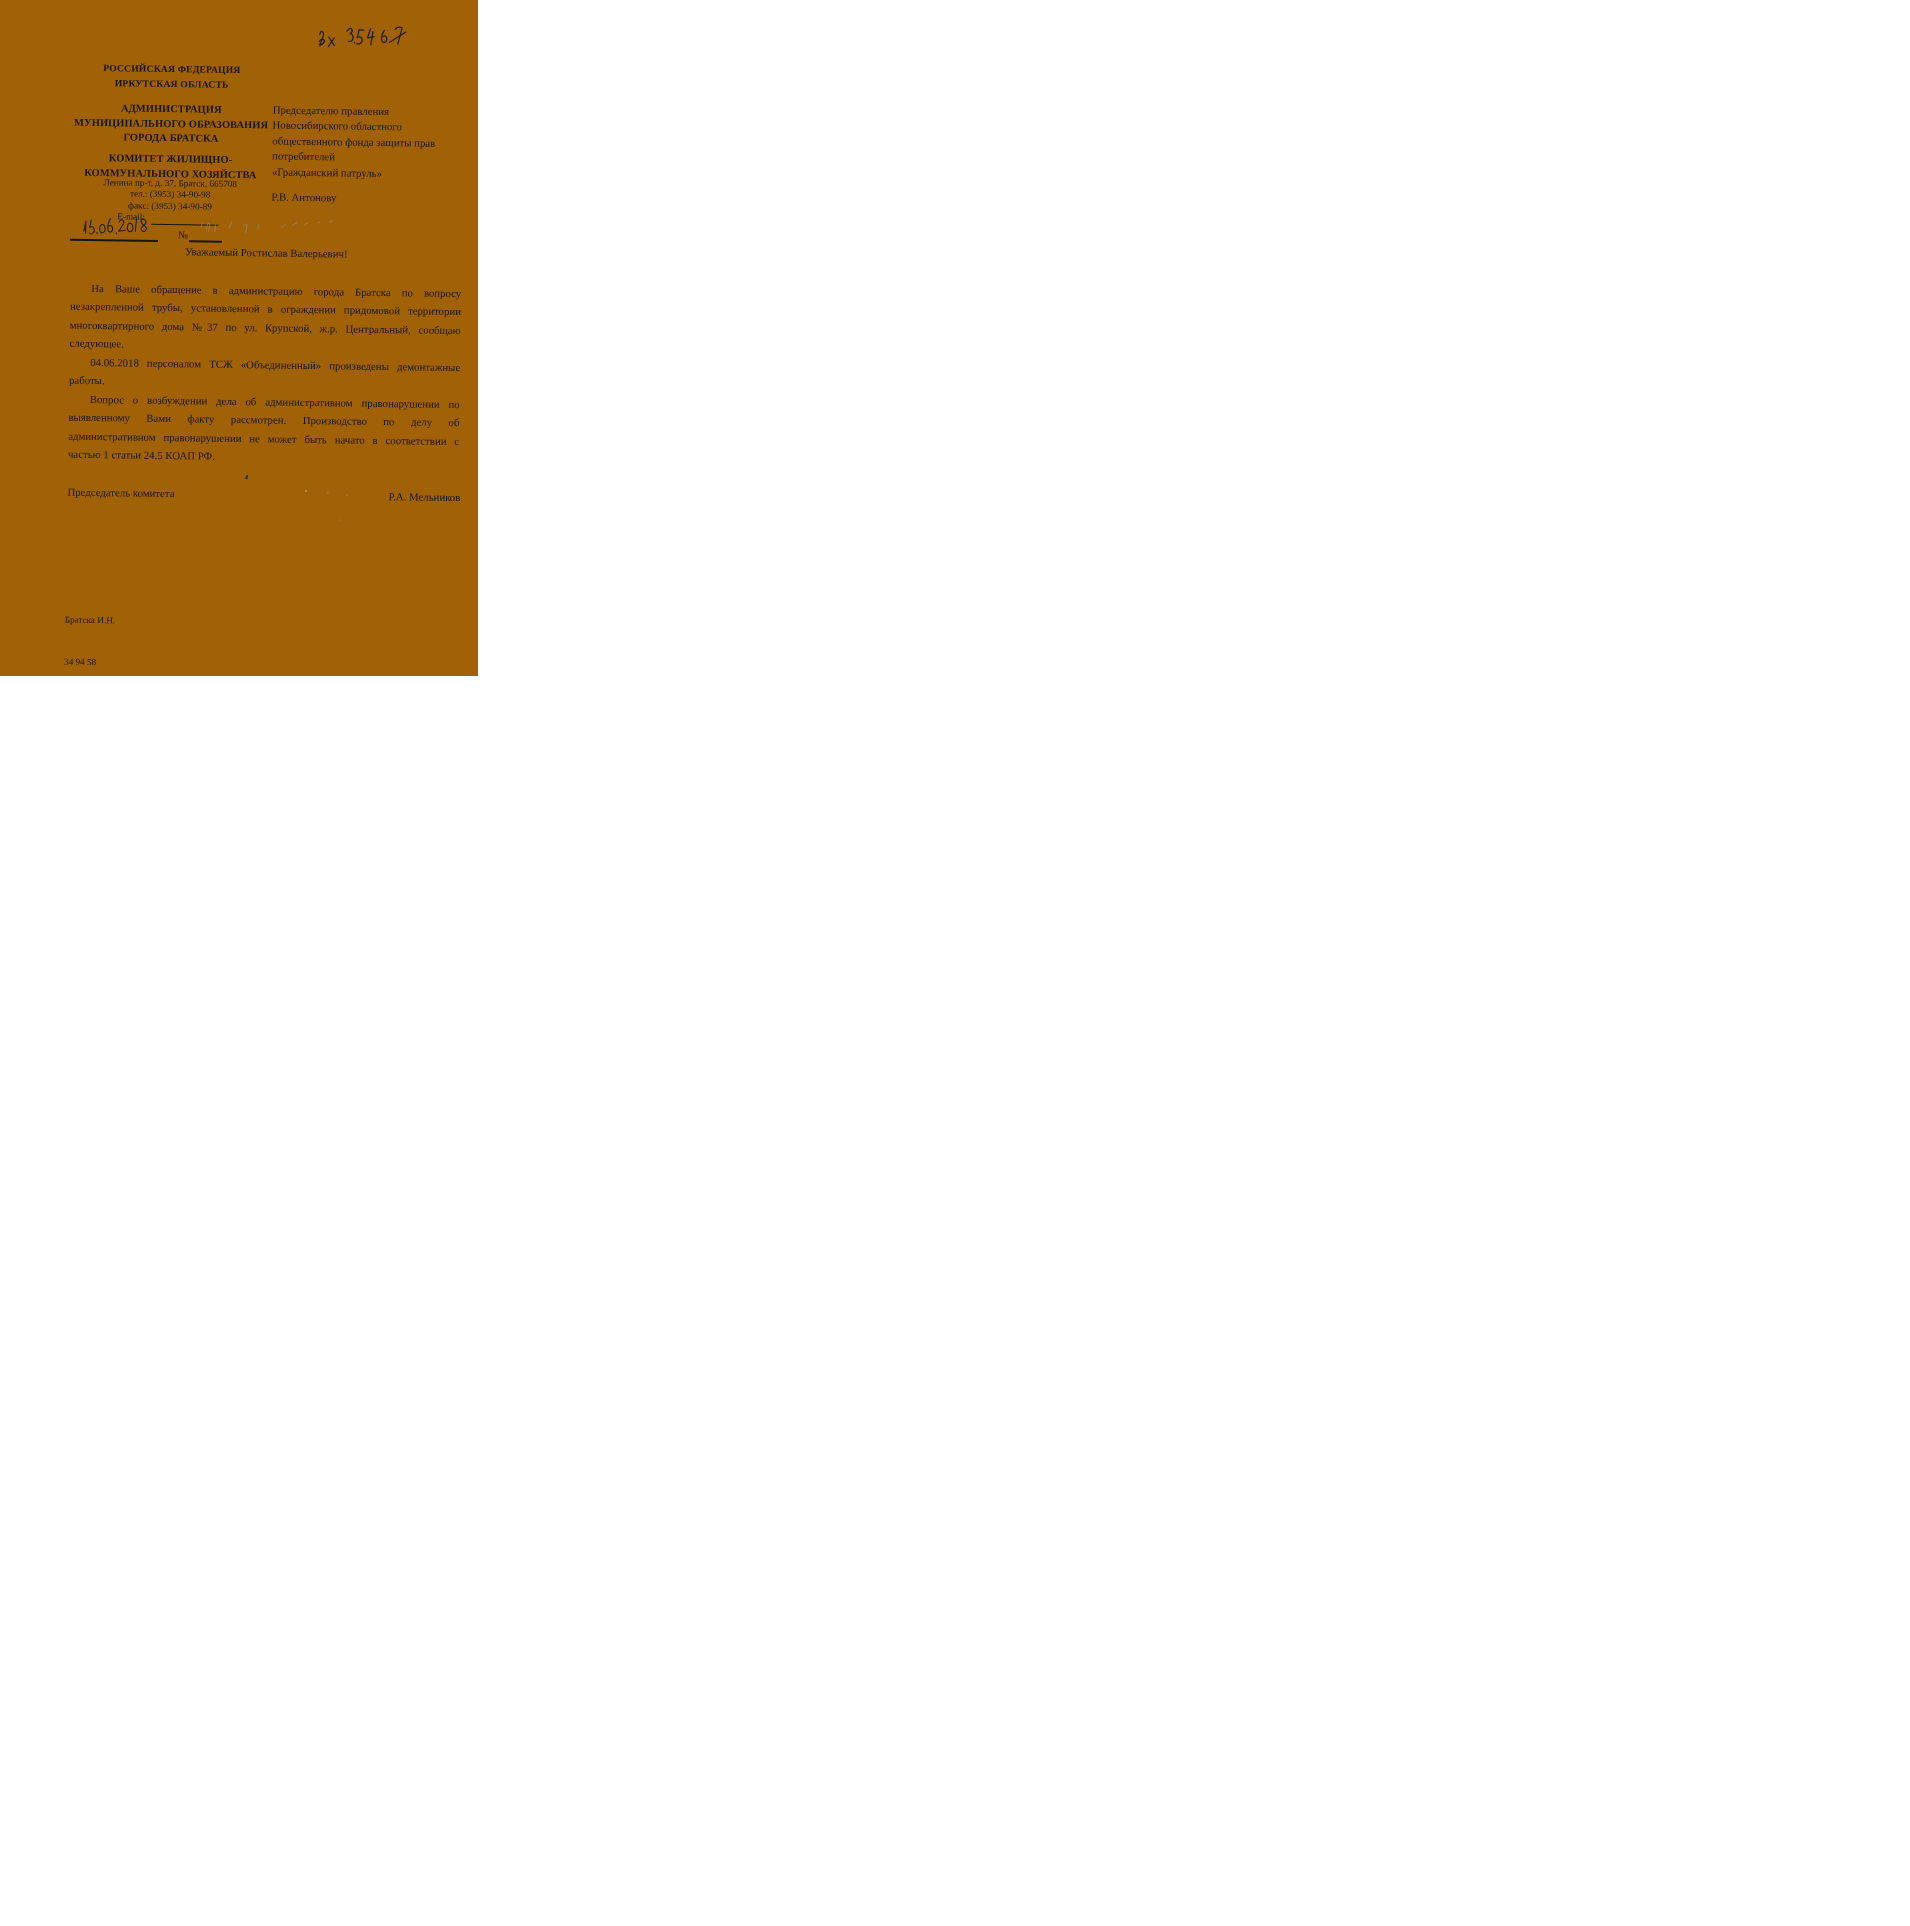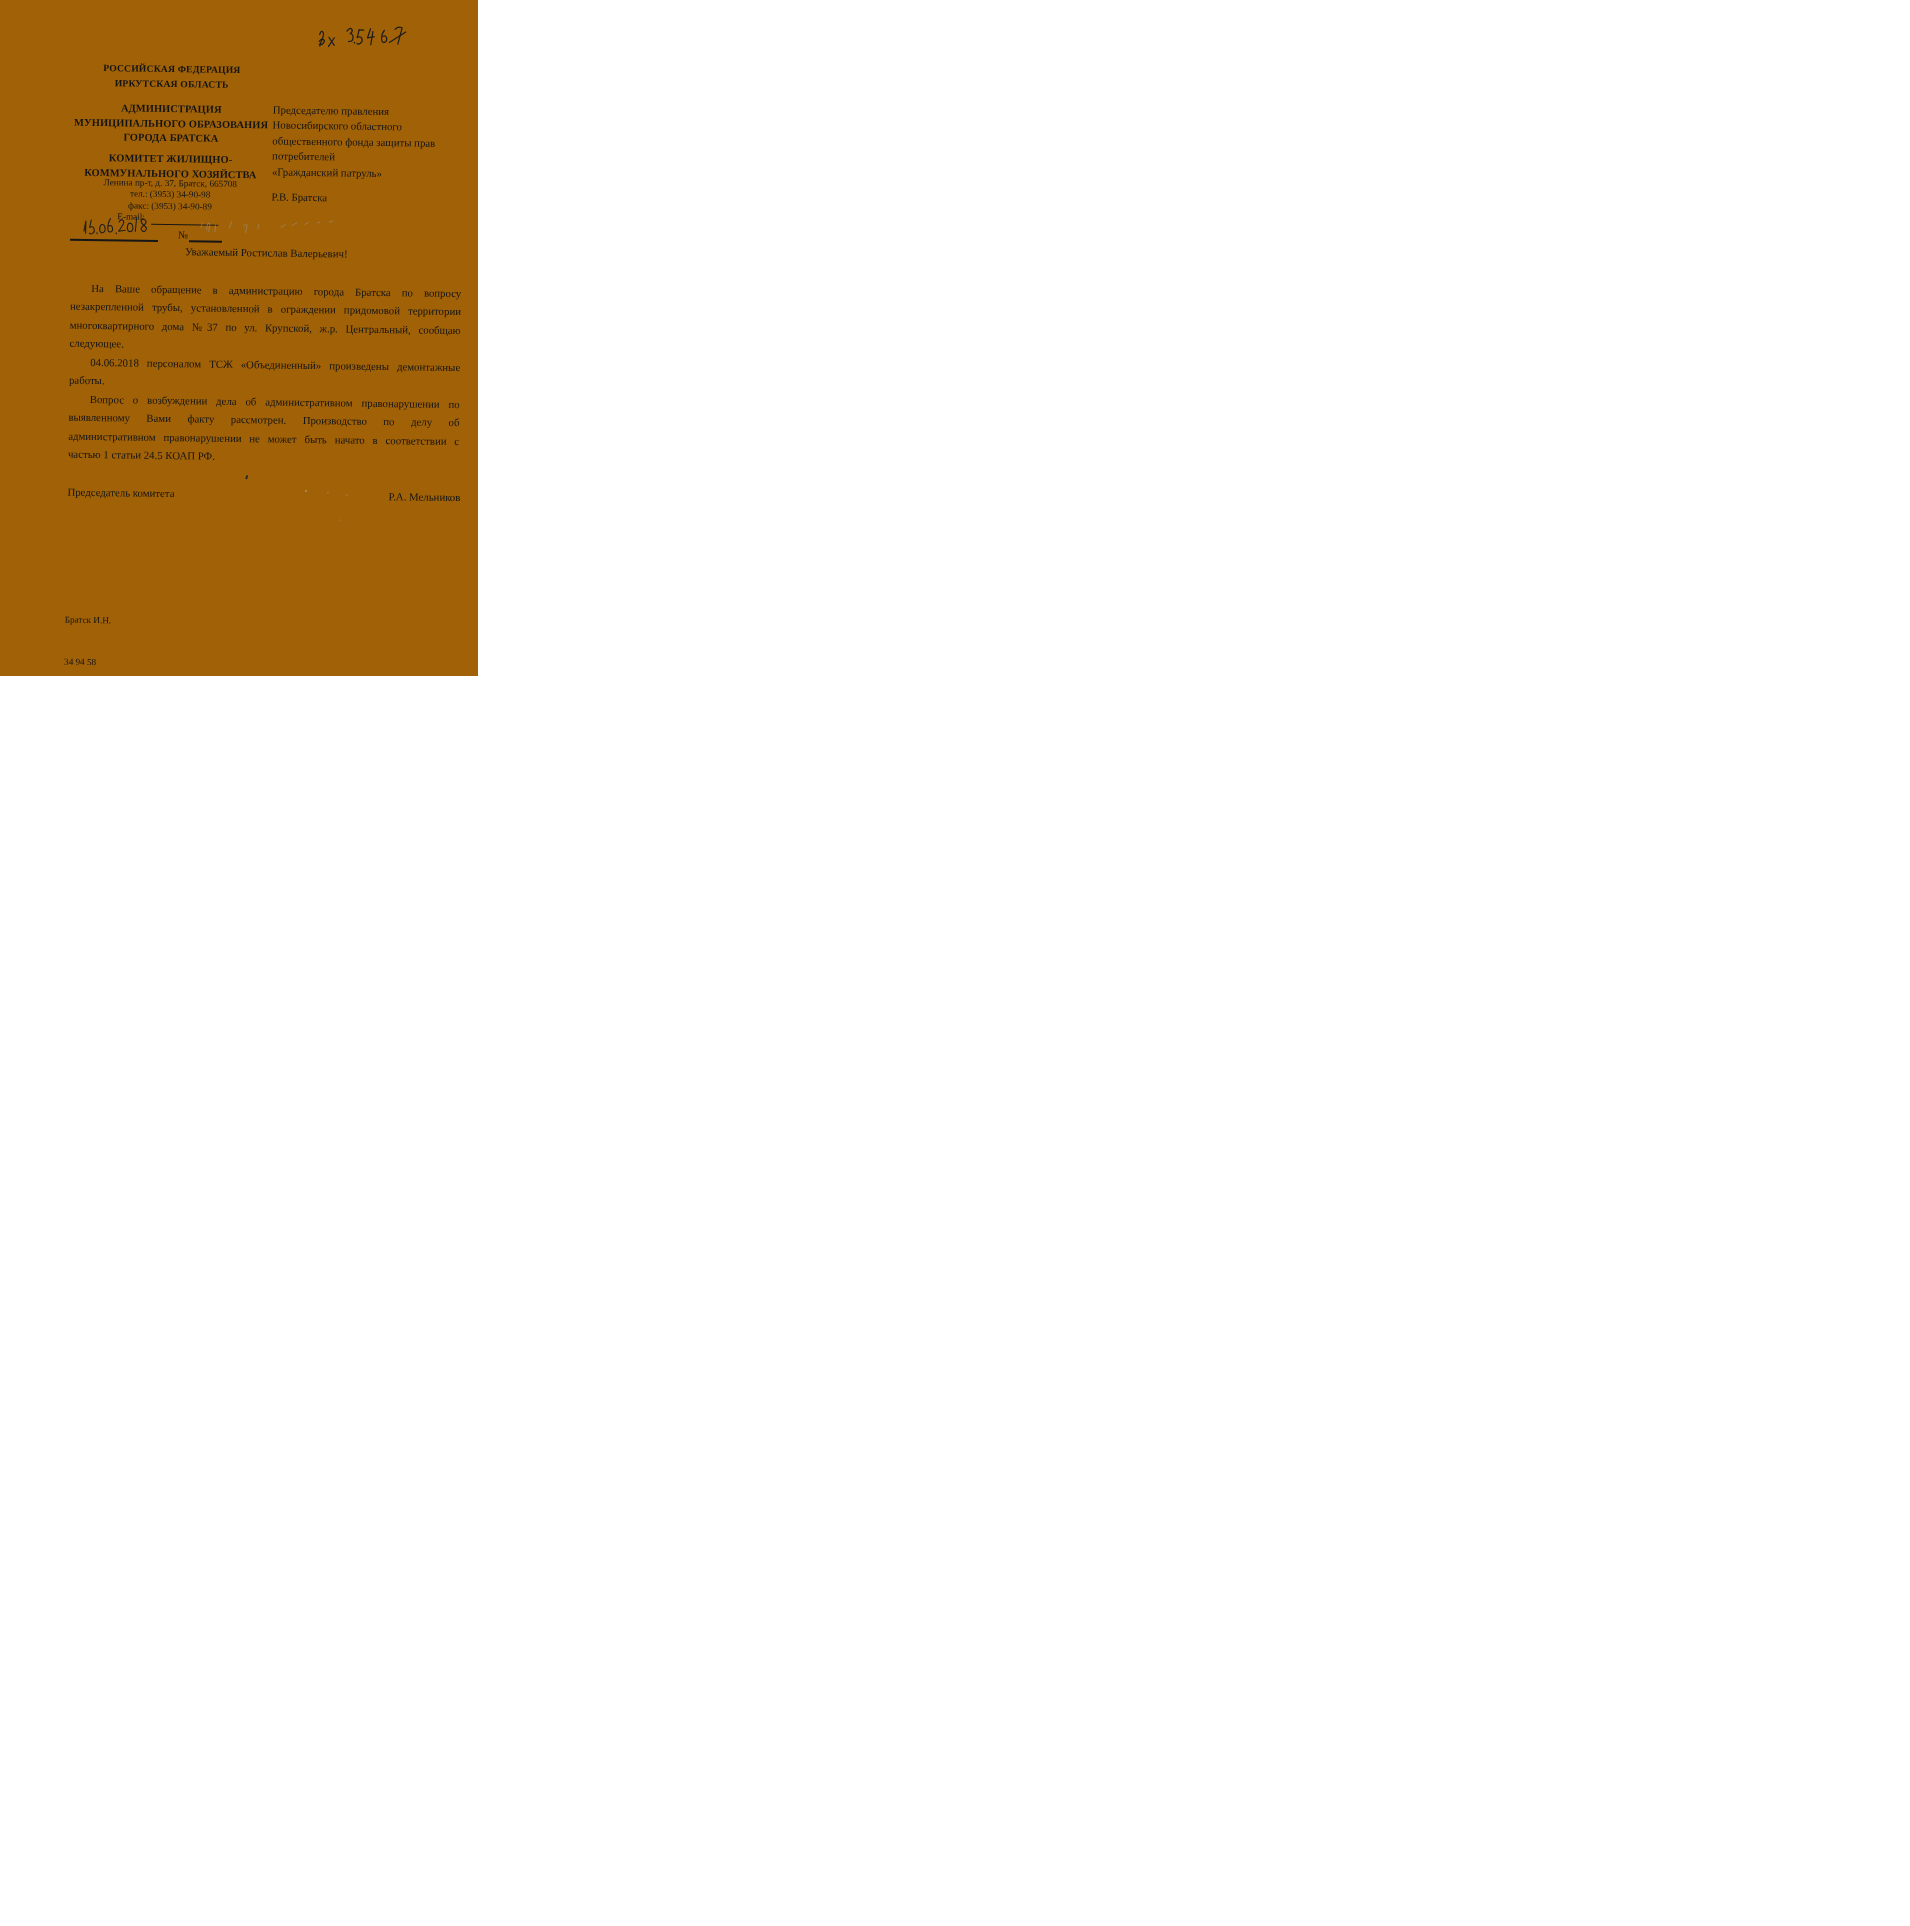--- a/index.html
+++ b/index.html
@@ -114,21 +114,21 @@
       </svg>
     </div>
 
     <div class="rcp" style="top:99px;">
       <div class="rcp-line">Председателю правления</div>
       <div class="rcp-line">Новосибирского областного</div>
       <div class="rcp-line">общественного фонда защиты прав</div>
       <div class="rcp-line">потребителей</div>
       <div class="rcp-line">«Гражданский патруль»</div>
     </div>
-    <div class="abs" style="left:274px;top:187px;font-size:10.8px;white-space:nowrap;">Р.В. Братска</div>
+    <div class="abs" style="left:274px;top:187px;font-size:10.8px;white-space:nowrap;">Р.В. Антонову</div>
 
     <div class="sal" style="top:243px;">Уважаемый Ростислав Валерьевич!</div>
 
     <div class="bodyblock" style="top:278px;">
       <div class="bl ind">На Ваше обращение в администрацию города Братска по вопросу</div>
       <div class="bl">незакрепленной трубы, установленной в ограждении придомовой территории</div>
       <div class="bl">многоквартирного дома №37 по ул. Крупской, ж.р. Центральный, сообщаю</div>
       <div class="bl last">следующее.</div>
     </div>
 
@@ -148,18 +148,18 @@
     <div class="speck" style="left:312px;top:486px;width:1.2px;height:1.5px;"></div>
     <div class="speck" style="left:334px;top:488px;width:1.2px;height:1.2px;"></div>
     <div class="speck" style="left:353px;top:490px;width:1.2px;height:1.2px;"></div>
     <div class="speck" style="left:347px;top:515px;width:1.2px;height:1.2px;opacity:.6;"></div>
 
     <div class="sig">
       <span>Председатель комитета</span>
       <span>Р.А. Мельников</span>
     </div>
 
-    <div class="foot" style="top:614px;">Братск И.Н.</div>
+    <div class="foot" style="top:614px;">Братска И.Н.</div>
     <div class="foot" style="top:656px;">34 94 58</div>
 
   </div>
 </div>
 
 
 </body></html>

